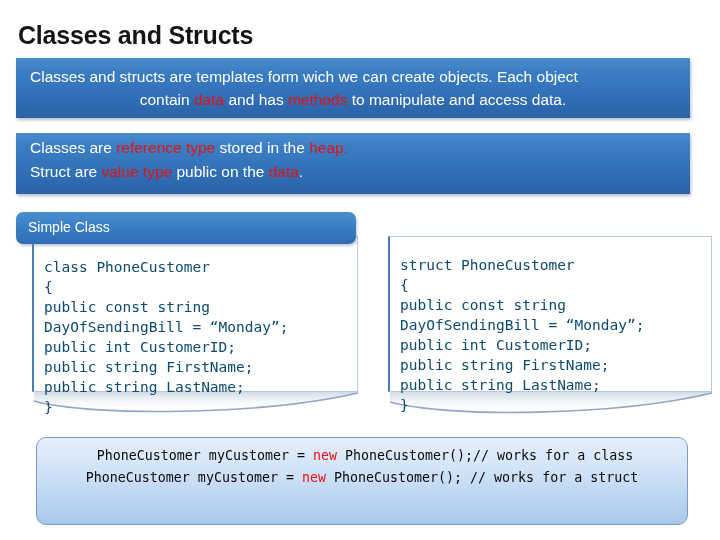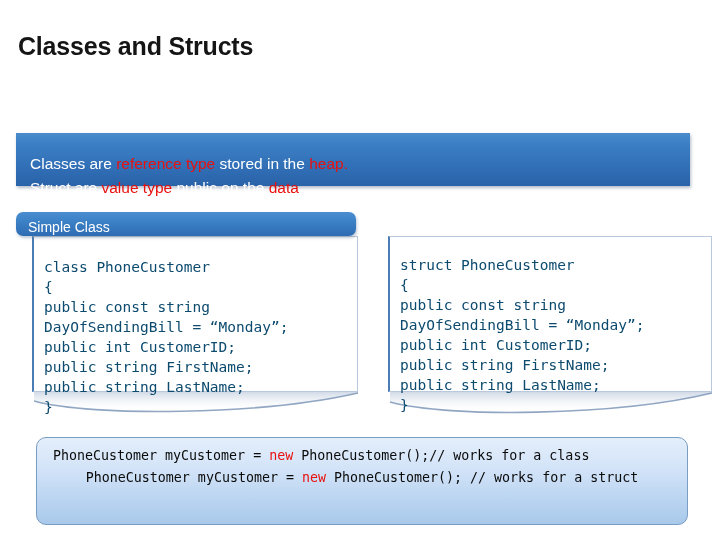--- a/index.html
+++ b/index.html
@@ -28,55 +28,54 @@
     position: absolute;
     left: 18px;
     top: 20px;
     width: 600px;
     font-size: 25px;
     font-weight: bold;
     color: #151515;
     letter-spacing: -0.2px;
     line-height: 30px;
     white-space: nowrap;
-    margin-top: 11px;
   }
 
   
   .banner {
     position: absolute;
     left: 16px;
     width: 674px;
     background: linear-gradient(180deg, #4a8ccd 0%, #3b7ec4 22%, #2f6cb3 72%, #2a63a8 100%);
     box-shadow: 1px 2px 3px rgba(90,110,140,0.45);
     color: #ffffff;
     box-sizing: border-box;
     padding: 7px 14px 7px 14px;
     font-size: 15.5px;
     line-height: 23px;
   }
   .banner-1 { top: 58px; height: 60px; }
-  .banner-2 { top: 133px; height: 53px; padding-top: 19px; }
+  .banner-2 { top: 133px; height: 61px; padding-top: 3px; }
 
   .banner-1 .line {
     text-align: center;
     white-space: nowrap;
   }
   .banner-1 .line-1 { text-align: left; }
   .banner-2 .line {
     text-align: left;
     white-space: nowrap;
     line-height: 24px;
   }
   .kw-red { color: #e8110f; }
 
   
   .tab {
     position: absolute;
-    height: 24px;
+    height: 32px;
     background: linear-gradient(180deg, #4b8ed0 0%, #3c80c6 40%, #2e6cb2 100%);
     border-radius: 7px 7px 7px 7px;
     color: #ffffff;
     font-size: 14px;
     box-sizing: border-box;
     padding: 7px 0 0 12px;
     box-shadow: 1px 2px 3px rgba(100,120,150,0.4);
     white-space: nowrap;
     z-index: 4;
   }
@@ -133,37 +132,45 @@
     padding: 8px 10px;
     font-family: "DejaVu Sans Mono", monospace;
     font-size: 13.5px;
     line-height: 19px;
     color: #0a0a0a;
     text-align: center;
     z-index: 3;
   }
   .usage-panel .u-line-1 {
     white-space: nowrap;
-    text-align: left;
+    text-align: center;
     padding-left: 6px;
     font-size: 13.3px;
   }
   .usage-panel .u-line-2 {
     margin-top: 3px;
     font-size: 13.3px;
     padding: 0 28px;
   }
 </style>
 </head>
 <body>
 
 <div class="slide">
 
   <div class="slide-title">Classes and Structs</div>
 
+  <div class="banner banner-1">
+    <div class="line line-1">
+      <span>Classes and structs are templates form wich we can create objects. Each object</span>
+    </div>
+    <div class="line line-2">
+      <span>contain </span><span class="kw-red">data</span><span> and has </span><span class="kw-red">methods</span><span> to manipulate and access data.</span>
+    </div>
+  </div>
 
   <div class="banner banner-2">
     <div class="line">
       <span>Classes are </span><span class="kw-red">reference type</span><span> stored in the </span><span class="kw-red">heap.</span>
     </div>
     <div class="line">
       <span>Struct are </span><span class="kw-red">value type</span><span> public on the </span><span class="kw-red">data</span><span>.</span>
     </div>
   </div>
 

